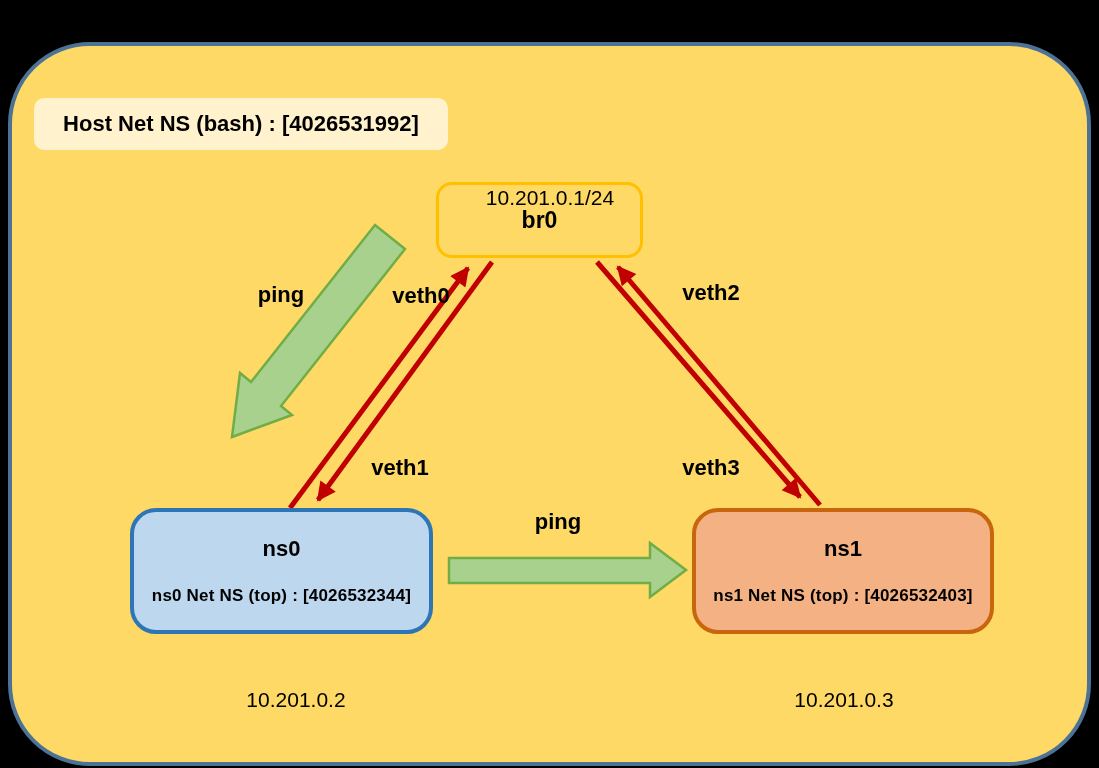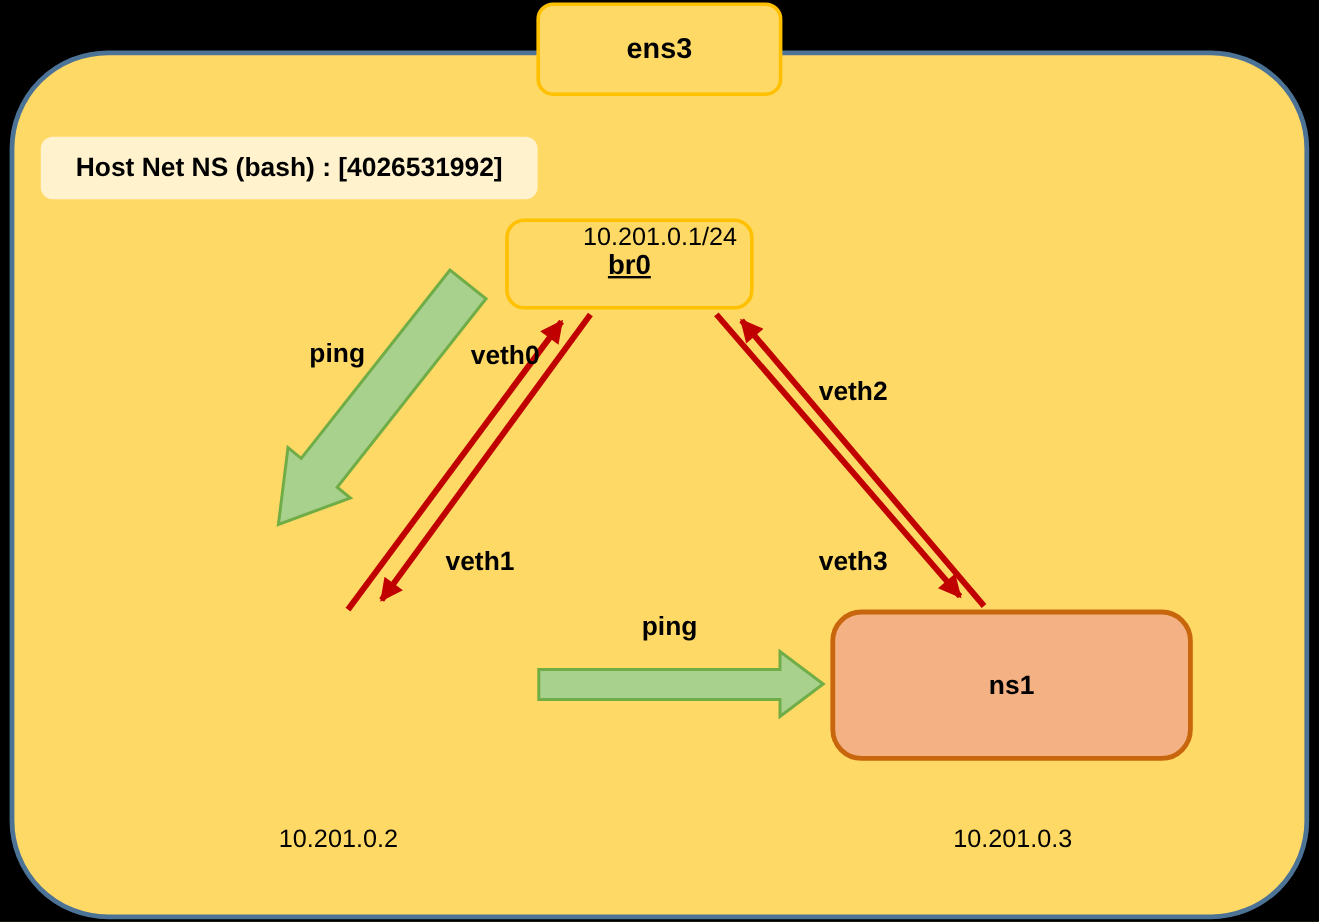--- a/index.html
+++ b/index.html
@@ -41,32 +41,32 @@
     text-align:center;z-index:3;
   }
   .node-ens3{
     left:447px;top:2px;width:205px;height:78px;
     background:var(--node-yellow-fill);
     border:3px solid var(--node-yellow-border);
     border-radius:14px;
     font-size:24px;font-weight:bold;
   }
   .host-badge{
-    left:34px;top:114px;width:414px;height:52px;
+    left:34px;top:98px;width:414px;height:52px;
     background:var(--host-badge-fill);
     border-radius:10px;
     font-size:22px;font-weight:bold;
     z-index:3;
   }
   .node-br0{
-    left:421px;top:182px;width:207px;height:76px;
+    left:436px;top:182px;width:207px;height:76px;
     background:var(--node-yellow-fill);
     border:3px solid var(--node-yellow-border);
     border-radius:16px;
-    font-size:23px;font-weight:bold;text-decoration:underline;
+    font-size:23px;font-weight:bold;
   }
   .node-ns{
     top:508px;width:303px;height:126px;
     flex-direction:column;gap:24px;
     border-radius:26px;
   }
   .node-ns0{left:130px;background:var(--ns0-fill);border:4px solid var(--ns0-border);}
   .node-ns1{left:692px;width:302px;background:var(--ns1-fill);border:4px solid var(--ns1-border);text-align:center;}
   .ns-title{font-size:22px;font-weight:bold;}
   .ns-badge{font-size:17px;font-weight:bold;letter-spacing:.2px;}
@@ -98,42 +98,44 @@
 
     <line class="veth-line" x1="820" y1="505" x2="618" y2="267" marker-end="url(#arrowhead-red)"></line>
 
     <line class="veth-line" x1="597" y1="262" x2="800" y2="497" marker-end="url(#arrowhead-red)"></line>
 
     <polygon class="ping-poly" points="375,225 251,382 240,373 232,437 292,415 281,406 405,249"></polygon>
 
     <polygon class="ping-poly" points="449,558 650,558 650,543 686,570 650,597 650,583 449,583"></polygon>
   </svg>
 
-  <div class="node node-ens3">
-    <span>ens3</span>
-  </div>
 
   <div class="node host-badge">
     <span>Host Net NS (bash) : [4026531992]</span>
   </div>
 
   <div class="floating-label ip-label" style="left:550px;top:146px;">10.201.0.1/24</div>
 
   <div class="node node-br0">
     <span>br0</span>
   </div>
 
   <div class="floating-label edge-label" style="left:281px;top:282px;">ping</div>
   <div class="floating-label edge-label" style="left:404px;top:283px;margin-left:17px;">veth0</div>
   <div class="floating-label edge-label" style="left:400px;top:455px;">veth1</div>
-  <div class="floating-label edge-label" style="left:711px;top:280px;margin-top:33px;">veth2</div>
+  <div class="floating-label edge-label" style="left:711px;top:280px;">veth2</div>
   <div class="floating-label edge-label" style="left:711px;top:455px;">veth3</div>
   <div class="floating-label edge-label" style="left:558px;top:509px;">ping</div>
 
+  <div class="node node-ns node-ns0">
+    <div class="ns-title">ns0</div>
+    <div class="ns-badge">ns0 Net NS (top) : [4026532344]</div>
+  </div>
 
   <div class="node node-ns node-ns1">
     <div class="ns-title">ns1</div>
+    <div class="ns-badge">ns1 Net NS (top) : [4026532403]</div>
   </div>
 
-  <div class="floating-label ip-label" style="left:282px;top:648px;text-align:right;">10.201.0.2</div>
+  <div class="floating-label ip-label" style="left:296px;top:648px;text-align:right;">10.201.0.2</div>
   <div class="floating-label ip-label" style="left:844px;top:648px;">10.201.0.3</div>
 
 </div>
 
 </body></html>

